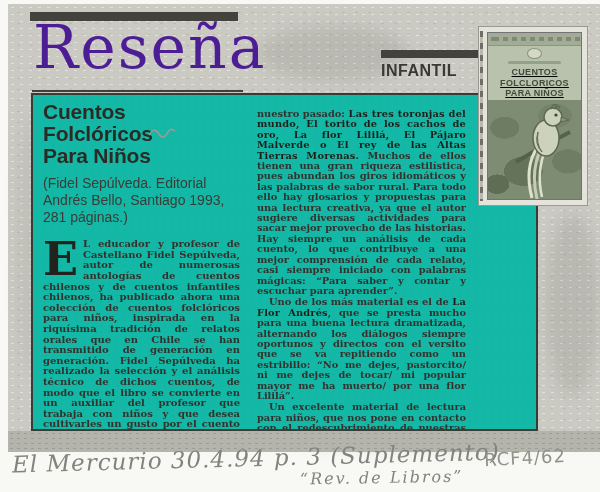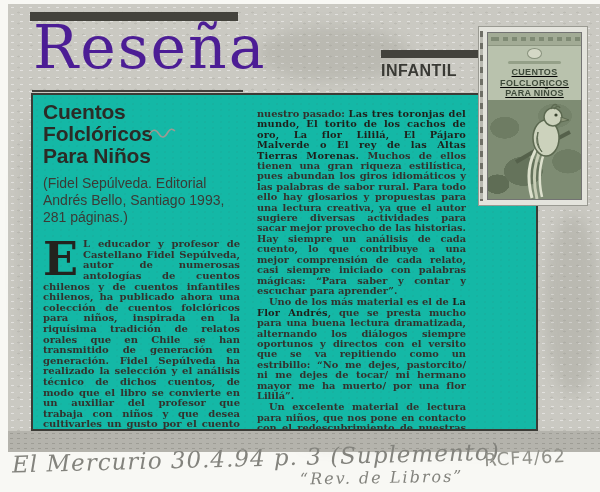--- a/index.html
+++ b/index.html
@@ -179,21 +179,21 @@
       <span style="display:block">Para Niños</span>
     </div>
     <div class="byline">(Fidel Sepúlveda. Editorial Andrés Bello, Santiago 1993, 281 páginas.)</div>
     <div class="bodytext">
       <p><span class="dropcap">E</span><span>L educador y profesor de Castellano Fidel Sepúlveda, autor de numerosas antologías de cuentos chilenos y de cuentos infantiles chilenos, ha publicado ahora una colección de cuentos folclóricos para niños, inspirada en la riquísima tradición de relatos orales que en Chile se han transmitido de generación en generación. Fidel Sepúlveda ha realizado la selección y el análisis técnico de dichos cuentos, de modo que el libro se convierte en un auxiliar del profesor que trabaja con niños y que desea cultivarles un gusto por el cuento popular, oriundo de nuestros campos y perfumado de menta y de yerbabuena.</span></p>
 
     </div>
   </div>
   <div class="col-right">
     <p><span>nuestro pasado: </span><span class="story-bold">Las tres toronjas del mundo, El torito de los cachos de oro, La flor Lililá, El Pájaro Malverde o El rey de las Altas Tierras Morenas.</span><span> Muchos de ellos tienen una gran riqueza estilística, pues abundan los giros idiomáticos y las palabras de sabor rural. Para todo ello hay glosarios y propuestas para una lectura creativa, ya que el autor sugiere diversas actividades para sacar mejor provecho de las historias. Hay siempre un análisis de cada cuento, lo que contribuye a una mejor comprensión de cada relato, casi siempre iniciado con palabras mágicas: “Para saber y contar y escuchar para aprender”.</span></p>
-    <p class="indent"><span>Uno de los más material es el de </span><span class="story-bold">La Flor Andrés</span><span>, que se presta mucho para una buena lectura dramatizada, alternando los diálogos siempre oportunos y directos con el versito que se va repitiendo como un estribillo: “No me dejes, pastorcito/ ni me dejes de tocar/ mi hermano mayor me ha muerto/ por una flor Lililá”.</span></p>
+    <p class="indent"><span>Uno de los más material es el de </span><span class="story-bold">La Flor Andrés</span><span>, que se presta mucho para una buena lectura dramatizada, alternando los diálogos siempre oportunos y directos con el versito que se va repitiendo como un estribillo: “No me dejes, pastorcito/ ni me dejes de tocar/ mi popular mayor me ha muerto/ por una flor Lililá”.</span></p>
     <p class="indent">Un excelente material de lectura para niños, que nos pone en contacto con el redescubrimiento de nuestras raíces.</p>
 
   </div>
 </div>
 
 <svg class="squiggle" width="32" height="16" viewBox="0 0 32 16">
   <path d="M3 11 q5 -9 10 -1 q4 7 9 -2 q3 -5 7 -1" stroke="#9b9b94" stroke-width="1.6" fill="none"></path>
 </svg>
 
 <div class="clip-shadow"></div>

